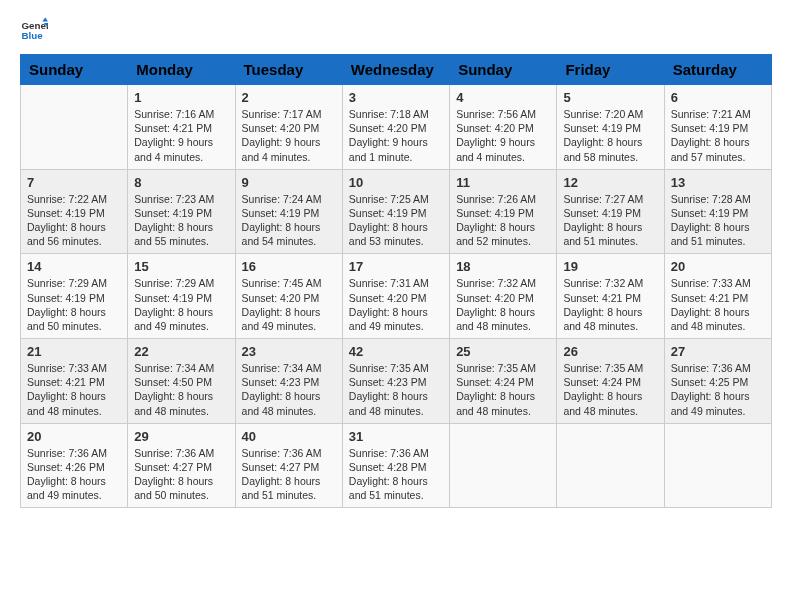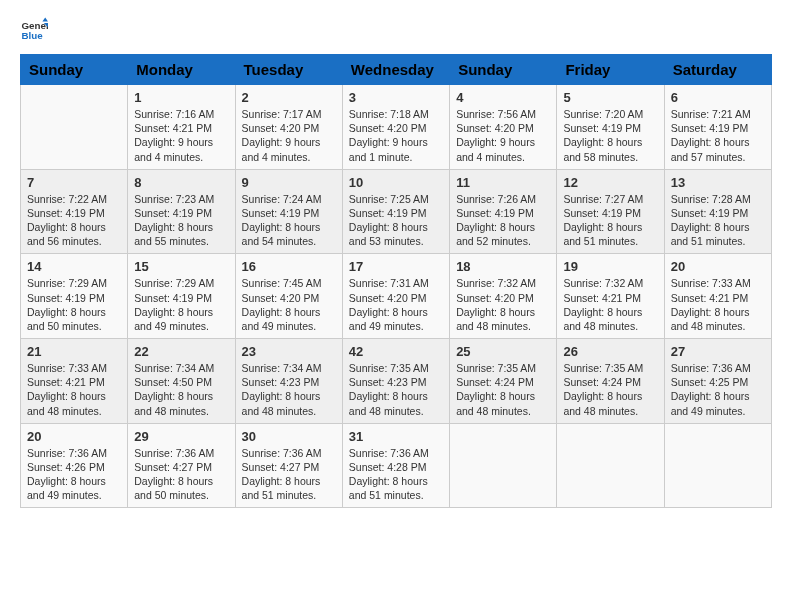--- a/index.html
+++ b/index.html
@@ -291,21 +291,21 @@
           <span class="cell-line">Sunset: 4:26 PM</span>
           <span class="cell-line">Daylight: 8 hours and 49 minutes.</span>
         </td>
         <td>
           <span class="day-number">29</span>
           <span class="cell-line">Sunrise: 7:36 AM</span>
           <span class="cell-line">Sunset: 4:27 PM</span>
           <span class="cell-line">Daylight: 8 hours and 50 minutes.</span>
         </td>
         <td>
-          <span class="day-number">30</span>
+          <span class="day-number">40</span>
           <span class="cell-line">Sunrise: 7:36 AM</span>
           <span class="cell-line">Sunset: 4:27 PM</span>
           <span class="cell-line">Daylight: 8 hours and 51 minutes.</span>
         </td>
         <td>
           <span class="day-number">31</span>
           <span class="cell-line">Sunrise: 7:36 AM</span>
           <span class="cell-line">Sunset: 4:28 PM</span>
           <span class="cell-line">Daylight: 8 hours and 51 minutes.</span>
         </td>

